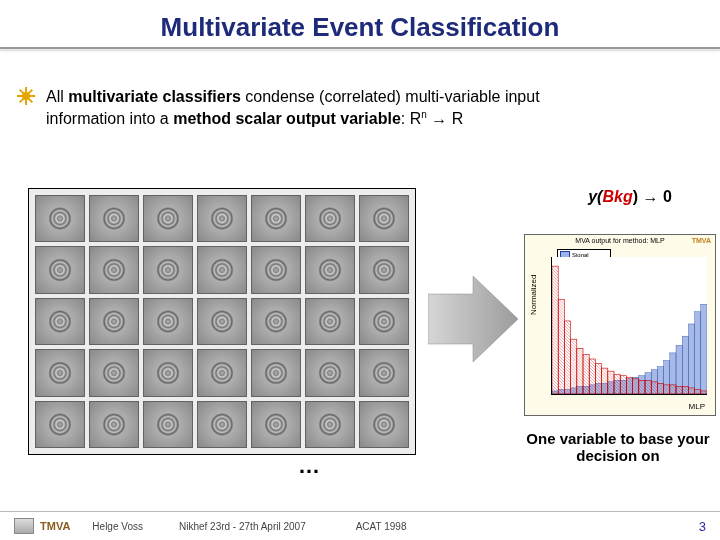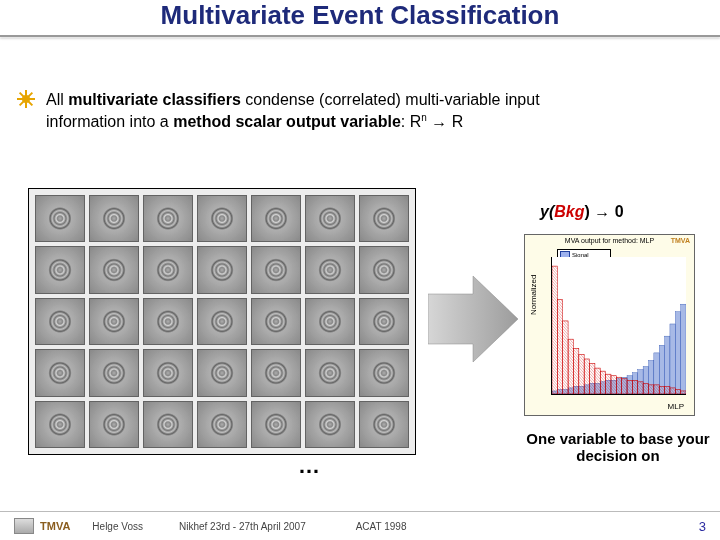--- a/index.html
+++ b/index.html
@@ -9,30 +9,31 @@
     font-family: Arial, Helvetica, sans-serif;
     background: #fff;
     position: relative;
     overflow: hidden;
   }
   .title {
     text-align: center;
     color: #1e2a7a;
     font-size: 26px;
     font-weight: bold;
+    padding-top: 12px;
   }
   .underline {
     border-bottom: 2px solid #999;
     margin: 4px 0 0 0;
     box-shadow: 0 2px 2px rgba(0,0,0,0.15);
   }
   .bullet-row {
     display: flex;
     align-items: flex-start;
-    margin: 52px 32px 0 18px;
+    margin: 37px 32px 0 18px;
   }
   .sun-bullet {
     width: 16px; height: 16px;
     position: relative;
     margin-right: 12px;
     margin-top: 2px;
     flex: 0 0 auto;
   }
   .sun-bullet::before {
     content:"";
@@ -101,29 +102,29 @@
     width: 90px;
     height: 90px;
   }
   .ylabels {
     position: absolute;
     top: 0px;
     left: 512px;
     width: 180px;
     font-size: 16px;
     font-weight: bold;
-    margin-top: 15px;
+    text-align: center;
   }
   .ylabels .bkg { color: #cc0000; }
   .ylabels .sig { color: #0033aa; }
   .plot {
     position: absolute;
     top: 46px;
     left: 496px;
-    width: 171px;
+    width: 192px;
     height: 182px;
     border: 1px solid #666;
     background: #fefce8;
     box-sizing: border-box;
   }
   .plot-title {
     font-size: 7px;
     text-align: center;
     color: #000;
     padding-top: 2px;

